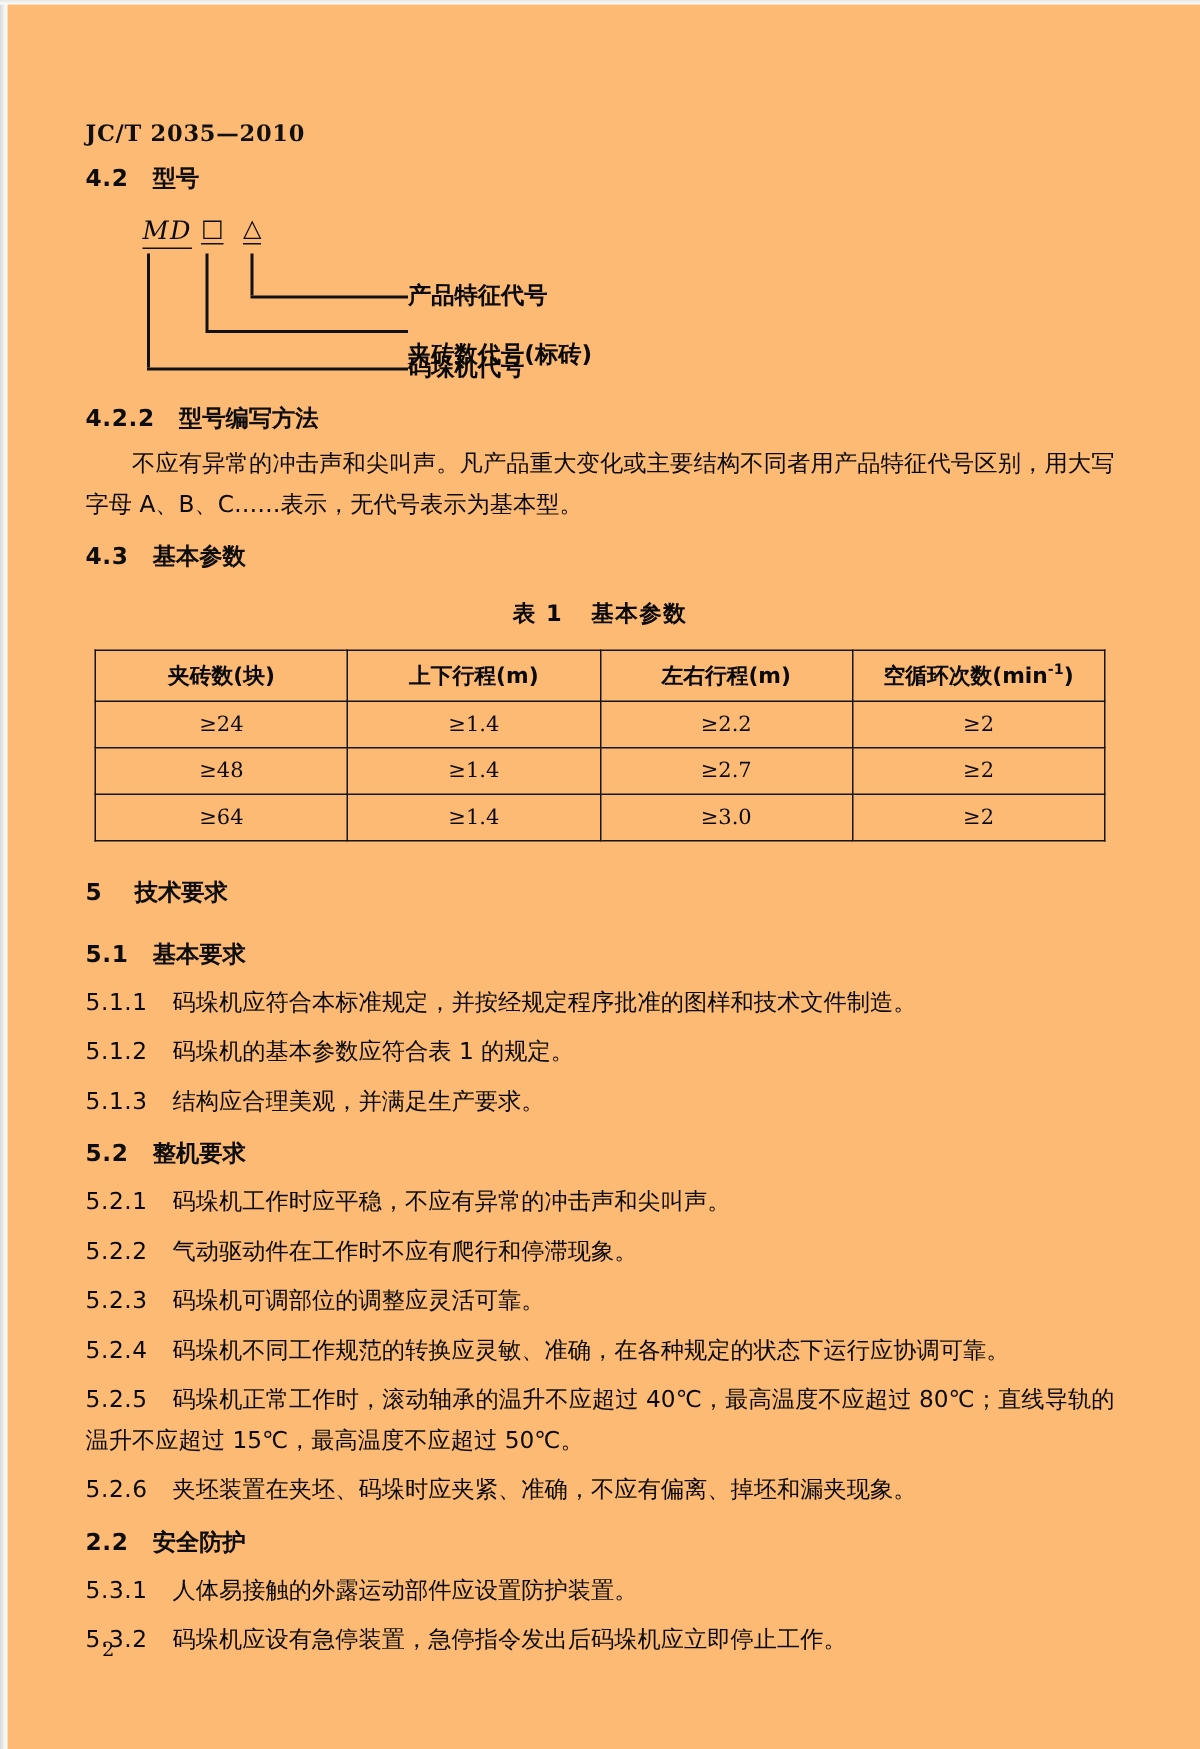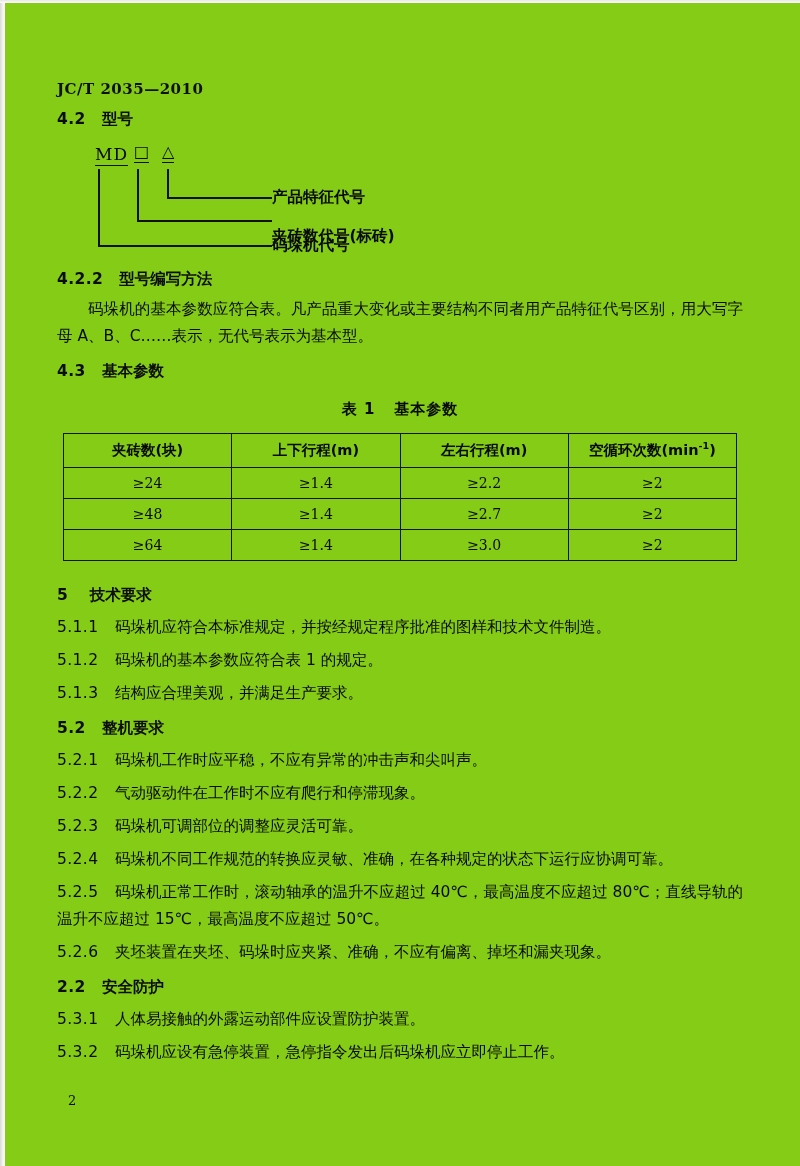--- a/index.html
+++ b/index.html
@@ -8,21 +8,21 @@
     background: #ffffff;
   }
   body {
     font-family: "DejaVu Sans", "Liberation Sans", sans-serif;
     color: #0a0a0a;
   }
   #page {
     position: relative;
     width: 800px;
     height: 1166px;
-    background: #84cc16;
+    background: #fdba74;
     overflow: hidden;
   }
   
   .scan-edge-left {
     position: absolute;
     left: 0;
     top: 0;
     width: 5px;
     height: 1166px;
     background: linear-gradient(to right, #d8d8d4 0%, #f2f2f0 55%, #ffffff 100%);
@@ -194,42 +194,42 @@
 
     <div class="std-no">JC/T 2035—2010</div>
 
     <div class="clause heading">
       <span class="num">4.2</span>
       &nbsp;&nbsp;<span>型号</span>
     </div>
 
 
     <div class="model-diagram">
-      <div class="md-code" style="left:38px; top:4px;">MD</div>
+      <div class="md-code" style="left:38px; top:4px;font-style:italic;">MD</div>
       <div class="md-sym" style="left:77px; top:4px;">□</div>
       <div class="md-sym" style="left:105px; top:4px;">△</div>
 
       <div class="lead-v" style="left:41px; top:29px; height:76px;"></div>
       <div class="lead-v" style="left:80px; top:29px; height:51px;"></div>
       <div class="lead-v" style="left:110px; top:29px; height:28px;"></div>
 
       <div class="lead-h" style="left:110px; top:57px; width:105px;"></div>
       <div class="lead-h" style="left:80px; top:80px; width:135px;"></div>
       <div class="lead-h" style="left:41px; top:105px; width:174px;"></div>
 
       <div class="md-label" style="left:215px; top:47px;">产品特征代号</div>
       <div class="md-label" style="left:215px; top:86px;">夹砖数代号(标砖)</div>
       <div class="md-label" style="left:215px; top:95px;">码垛机代号</div>
     </div>
 
     <div class="clause heading">
       <span class="num">4.2.2</span>
       &nbsp;&nbsp;<span>型号编写方法</span>
     </div>
-    <div class="body-text indent">码垛机的基本参数应符合表。凡产品重大变化或主要结构不同者用产品特征代号区别，用大写字母 A、B、C……表示，无代号表示为基本型。</div>
+    <div class="body-text indent">不应有异常的冲击声和尖叫声。凡产品重大变化或主要结构不同者用产品特征代号区别，用大写字母 A、B、C……表示，无代号表示为基本型。</div>
 
     <div class="clause heading">
       <span class="num">4.3</span>
       &nbsp;&nbsp;<span>基本参数</span>
     </div>
 
     <div class="table-caption">
       <span>表 1</span>
       &nbsp;&nbsp;<span>基本参数</span>
     </div>
@@ -263,20 +263,24 @@
           <td>≥2</td>
         </tr>
       </tbody>
     </table>
 
     <div class="clause heading section-gap">
       <span class="num">5</span>
       &nbsp;&nbsp;&nbsp;<span>技术要求</span>
     </div>
 
+    <div class="clause heading sub-gap">
+      <span class="num">5.1</span>
+      &nbsp;&nbsp;<span>基本要求</span>
+    </div>
     <div class="item">
       <span class="num wide">5.1.1</span><span>码垛机应符合本标准规定，并按经规定程序批准的图样和技术文件制造。</span>
     </div>
     <div class="item">
       <span class="num wide">5.1.2</span><span>码垛机的基本参数应符合表 1 的规定。</span>
     </div>
     <div class="item">
       <span class="num wide">5.1.3</span><span>结构应合理美观，并满足生产要求。</span>
     </div>
 

